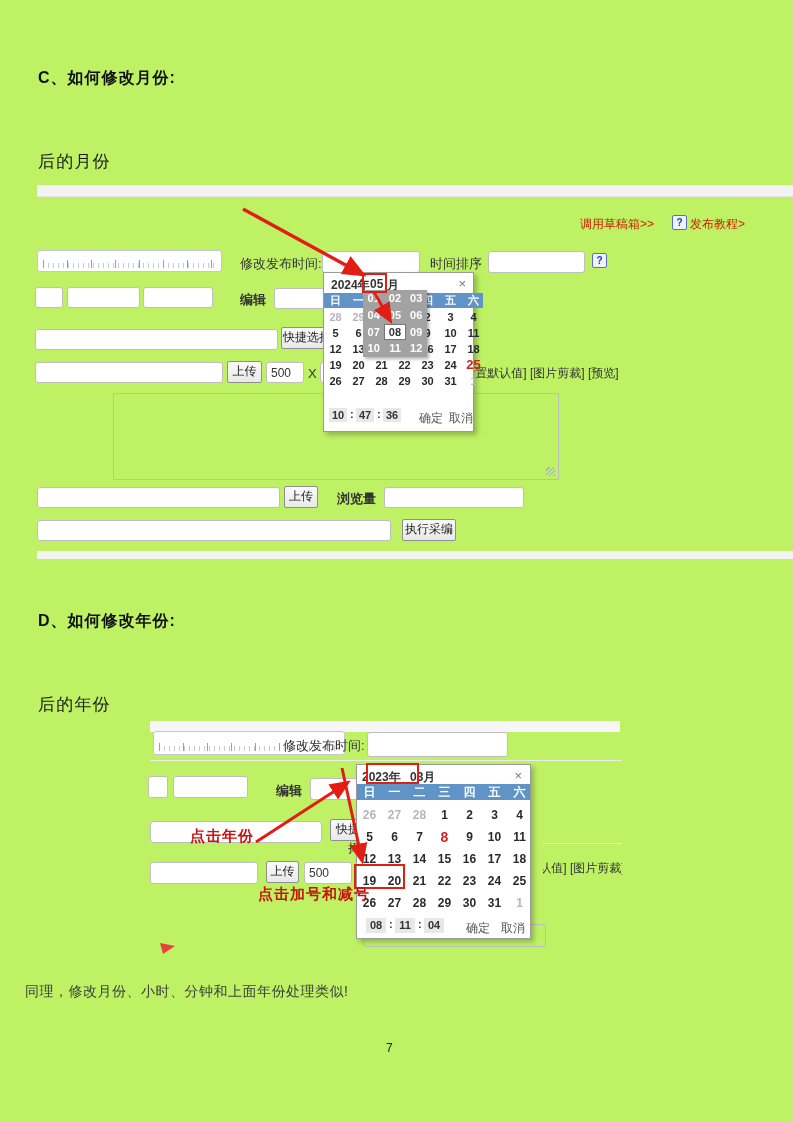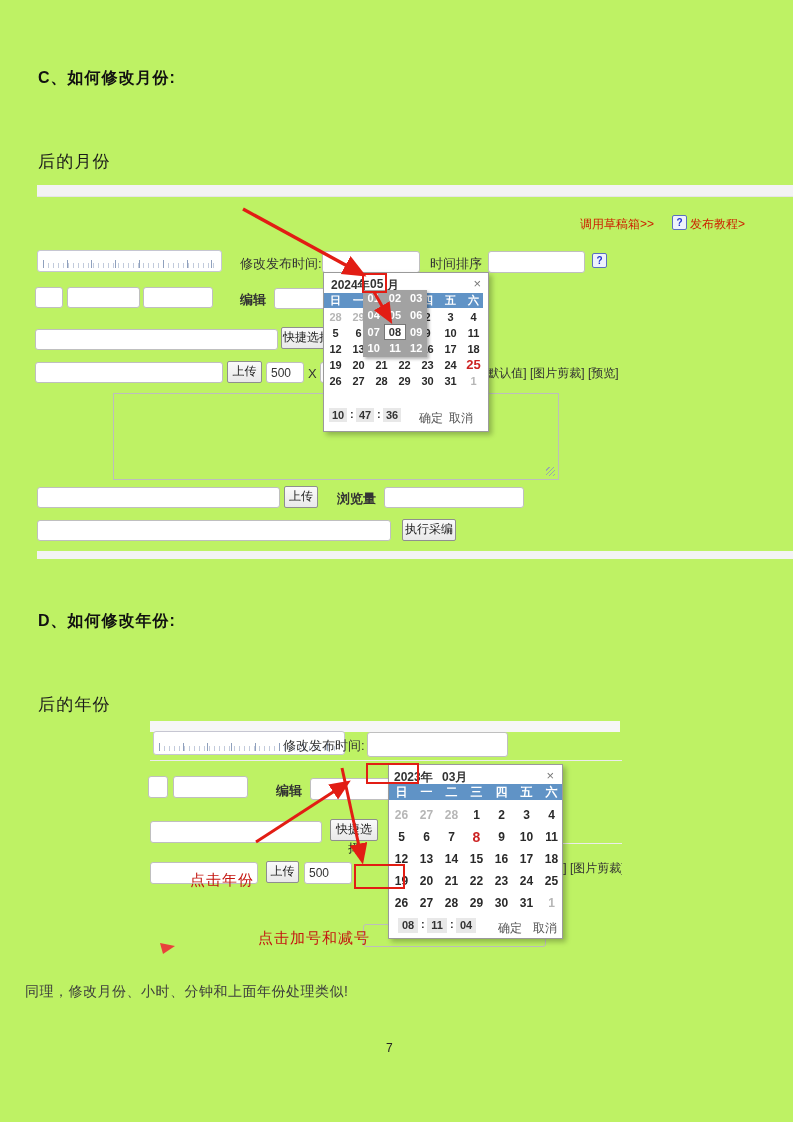--- a/index.html
+++ b/index.html
@@ -21,21 +21,21 @@
   .ruler::after{content:"";position:absolute;left:5px;right:5px;bottom:3px;height:8px;
      background:repeating-linear-gradient(90deg,#8fa0bd 0 1px,transparent 1px 24px),
                 repeating-linear-gradient(90deg,#c2cbdc 0 1px,transparent 1px 5px);
      background-size:100% 8px,100% 5px;background-position:bottom,bottom;background-repeat:no-repeat;}
   .cal{position:absolute;background:#fff;border:1px solid #9a9a9a;box-shadow:3px 3px 5px rgba(0,0,0,.25);box-sizing:border-box;z-index:20;}
   .calblue{position:absolute;background:#6093c6;}
   .calhdr{position:absolute;font-size:12px;font-weight:bold;color:#333;white-space:nowrap;}
   .close{position:absolute;font-size:13px;color:#777;cursor:default;}
   .okcancel{position:absolute;font-size:12px;color:#555;cursor:default;}
   .redbox{position:absolute;border:2px solid #e21d14;z-index:40;}
-  .ann{position:absolute;color:#c4150f;font-weight:normal;font-size:15px;letter-spacing:1px;z-index:40;white-space:nowrap;margin-top:44px;}
+  .ann{position:absolute;color:#c4150f;font-weight:bold;font-size:15px;letter-spacing:1px;z-index:40;white-space:nowrap;}
   .overlaygray{position:absolute;background:#a2a2a2;box-shadow:2px 2px 3px rgba(0,0,0,.3);z-index:30;}
   .note{font-size:14px;color:#3c3c3c;letter-spacing:0.5px;}
   .faint{position:absolute;background:#f3f3f3;}
   svg.arrows{position:absolute;left:0;top:0;z-index:50;pointer-events:none;}
   .resize{position:absolute;width:9px;height:9px;
      background:repeating-linear-gradient(135deg,transparent 0 2px,#9aa 2px 3px);}
   .cliptext{position:absolute;overflow:hidden;white-space:nowrap;font-size:12px;color:#333;}
 </style>
 </head>
 <body>
@@ -79,21 +79,21 @@
 
   <input class="ipt" style="left: 37px; top: 487px; width: 243px; height: 21px;">
   <div class="btn" style="left:284px;top:486px;width:34px;height:22px;">上传</div>
   <div class="lbl bold" style="left:337px;top:490px;">浏览量</div>
   <input class="ipt" style="left: 384px; top: 487px; width: 140px; height: 21px;">
 
   <input class="ipt" style="left: 37px; top: 520px; width: 354px; height: 21px;">
   <div class="btn" style="left:402px;top:519px;width:54px;height:22px;">执行采编</div>
   <div class="faint" style="left:37px;top:551px;width:756px;height:8px;"></div>
 
-  <div class="cal" id="cal1" style="left:323px;top:272px;width:166px;height:160px;">
+  <div class="cal" id="cal1" style="left:323px;top:272px;width:151px;height:160px;">
     <span class="calhdr" style="left:7px;top:4px;">2024年</span>
     <span class="calhdr" style="left:46px;top:4px;">05</span>
     <span class="calhdr" style="left:63px;top:4px;">月</span>
     <span class="close" style="right:7px;top:3px;">×</span>
     <div class="calblue" style="left:0px;top:20px;width:159px;height:15px;"></div>
     <span class="okcancel" style="left:95px;top:137px;">确定</span>
     <span class="okcancel" style="left:125px;top:137px;">取消</span>
   <div style="position: absolute; left: 0px; top: 20px; width: 23px; height: 15px; line-height: 15px; text-align: center; color: rgb(255, 255, 255); font-weight: bold; font-size: 11px;">日</div>
       <div style="position: absolute; left: 23px; top: 20px; width: 23px; height: 15px; line-height: 15px; text-align: center; color: rgb(255, 255, 255); font-weight: bold; font-size: 11px;">一</div>
       <div style="position: absolute; left: 46px; top: 20px; width: 23px; height: 15px; line-height: 15px; text-align: center; color: rgb(255, 255, 255); font-weight: bold; font-size: 11px;">二</div>
@@ -182,21 +182,21 @@
   <input class="ipt" style="left: 150px; top: 862px; width: 108px; height: 22px;">
   <div class="btn" style="left:266px;top:861px;width:33px;height:22px;">上传</div>
   <div class="ipt" style="left:304px;top:862px;width:48px;height:22px;line-height:16px;">500</div>
 
   <div class="cliptext" style="left:543px;top:860px;width:79px;height:17px;">
     <span style="position:absolute;left:-43px;top:0;">[设置默认值] [图片剪裁]</span>
   </div>
 
   <div class="abs" style="left:363px;top:924px;width:181px;height:21px;border:1px solid #bdbdbd;border-radius:3px;z-index:1;"></div>
 
-  <div class="cal" id="cal2" style="left:388px;top:764px;width:175px;height:175px;">
+  <div class="cal" id="cal2" style="left:356px;top:764px;width:175px;height:175px;">
     <span class="calhdr" style="left:5px;top:4px;">2023年</span>
     <span class="calhdr" style="left:53px;top:4px;">03月</span>
     <span class="close" style="right:8px;top:3px;">×</span>
     <div class="calblue" style="left:0px;top:19px;width:173px;height:16px;"></div>
     <span class="okcancel" style="left:109px;top:155px;">确定</span>
     <span class="okcancel" style="left:144px;top:155px;">取消</span>
   <div style="position: absolute; left: 0px; top: 19px; width: 25px; height: 16px; line-height: 16px; text-align: center; color: rgb(255, 255, 255); font-weight: bold; font-size: 12px;">日</div>
       <div style="position: absolute; left: 25px; top: 19px; width: 25px; height: 16px; line-height: 16px; text-align: center; color: rgb(255, 255, 255); font-weight: bold; font-size: 12px;">一</div>
       <div style="position: absolute; left: 50px; top: 19px; width: 25px; height: 16px; line-height: 16px; text-align: center; color: rgb(255, 255, 255); font-weight: bold; font-size: 12px;">二</div>
       <div style="position: absolute; left: 75px; top: 19px; width: 25px; height: 16px; line-height: 16px; text-align: center; color: rgb(255, 255, 255); font-weight: bold; font-size: 12px;">三</div>

